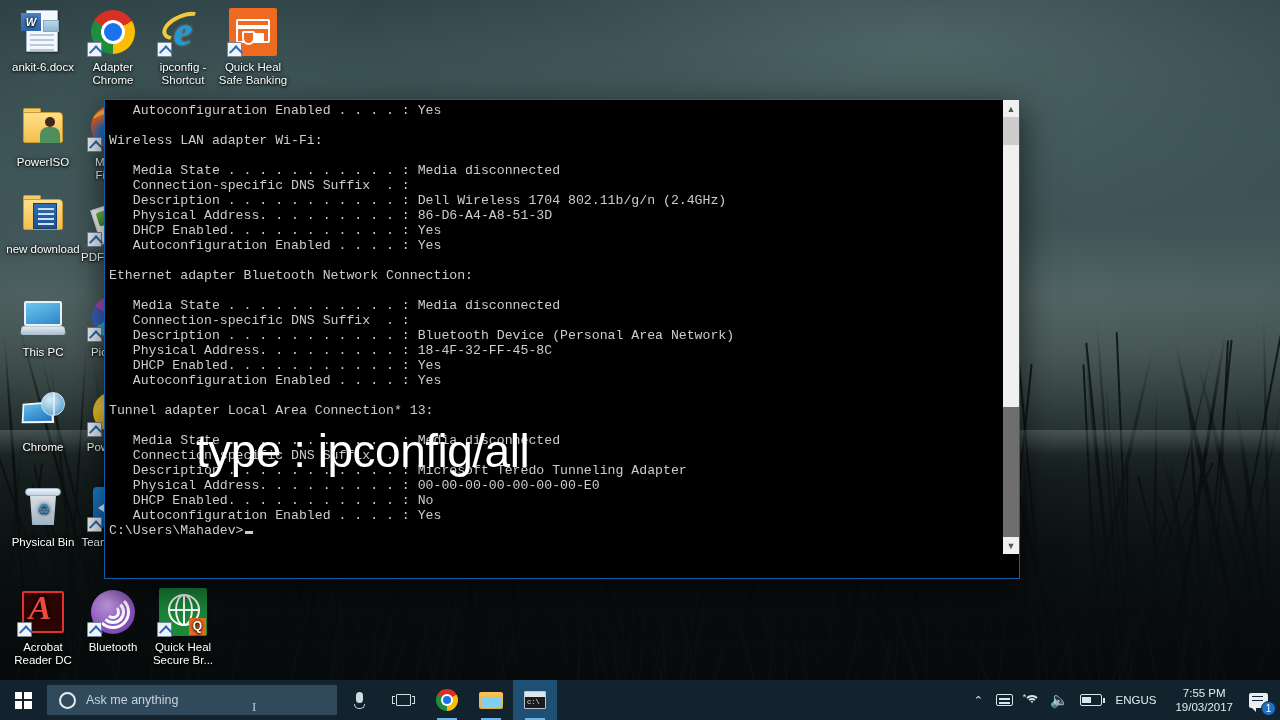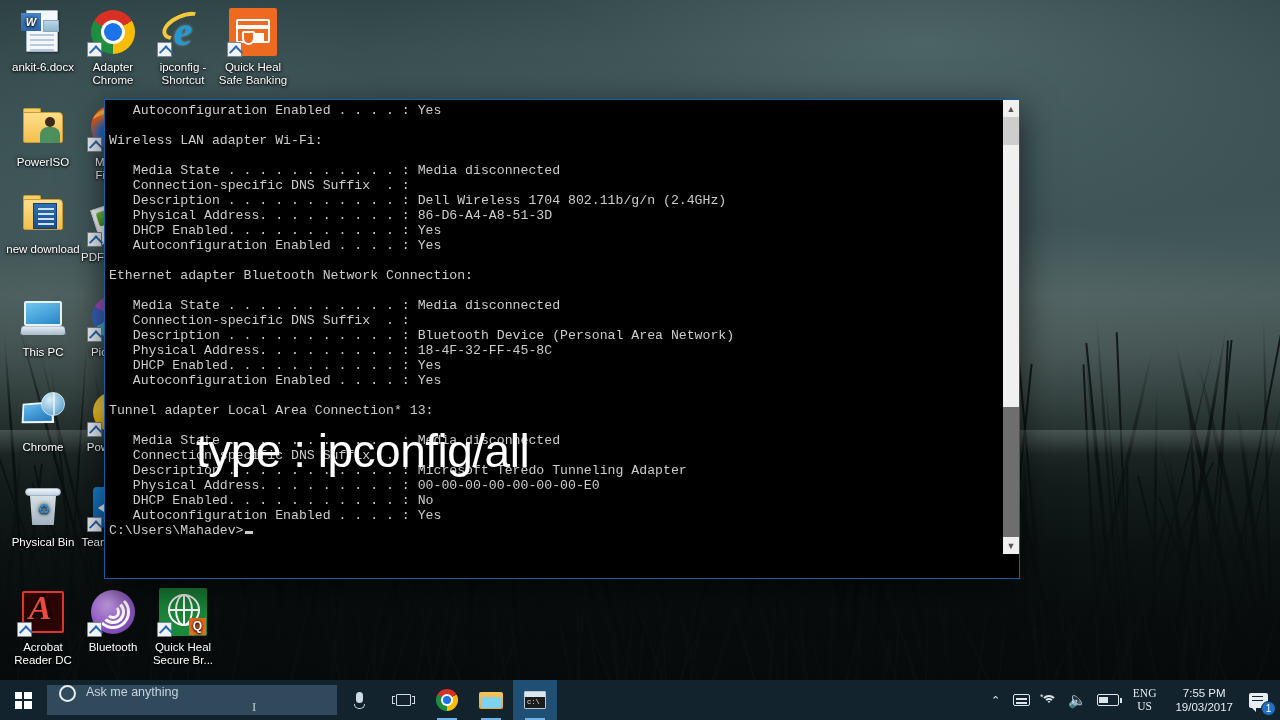--- a/index.html
+++ b/index.html
@@ -580,21 +580,21 @@
     display: grid;
     grid-template-columns: 1fr 1fr;
     grid-template-rows: 1fr 1fr;
     gap: 2px;
   }
   .win-logo span { background: #fff; display:block; }
 
   #search-box {
     width: 290px; height: 30px;
     background: #304a5b;
-    display: flex; align-items: flex-start;
+    display: flex; align-items: center;
     margin-left: 1px;
     flex: none;
     position: relative;
   }
   #cortana-ring {
     width: 17px; height: 17px;
     border: 2px solid #e6edf3;
     border-radius: 50%;
     margin: 0 10px 0 12px;
     flex: none;
@@ -743,25 +743,24 @@
   }
   #tray-battery:after {
     content:""; position:absolute; right:-4px; top:3px;
     width: 2px; height: 5px; background:#dce5ec;
   }
   .batt-fill {
     position: absolute; left: 1.5px; top: 1.5px;
     width: 9px; height: 6px; background: #dce5ec;
   }
   #tray-lang {
-    flex-direction: column;
+    flex-direction: row;
     line-height: 13px;
     padding: 0 9px;
     font-size: 11.5px;
-    font-family: Liberation Serif, serif;
   }
   #tray-clock {
     flex-direction: column;
     line-height: 14px;
     padding: 0 10px;
     text-align: center;
     font-size: 11.5px;
   }
   #tray-notify {
     position: relative;

